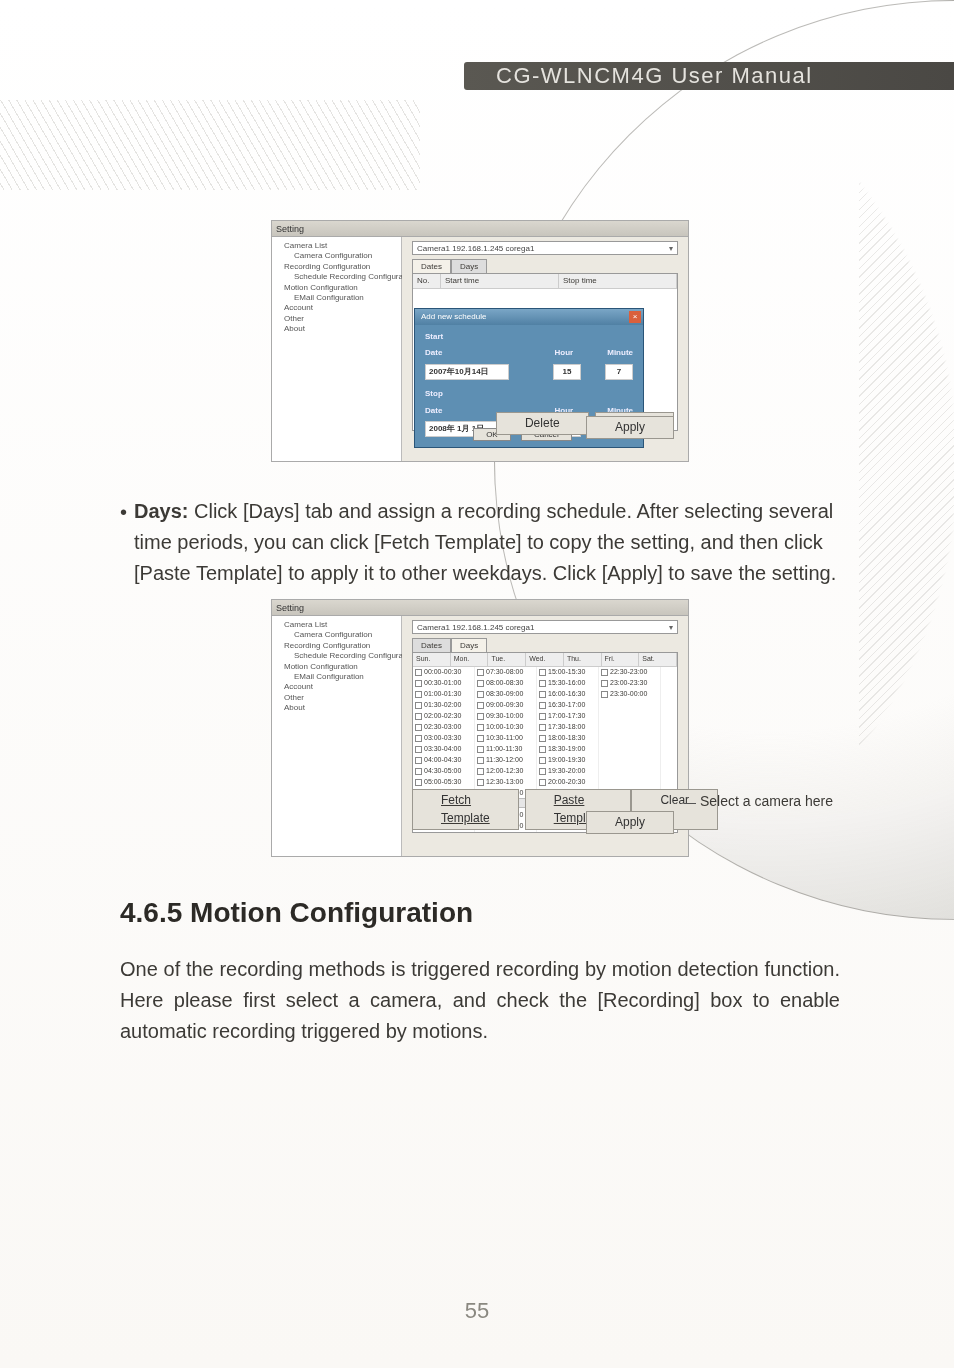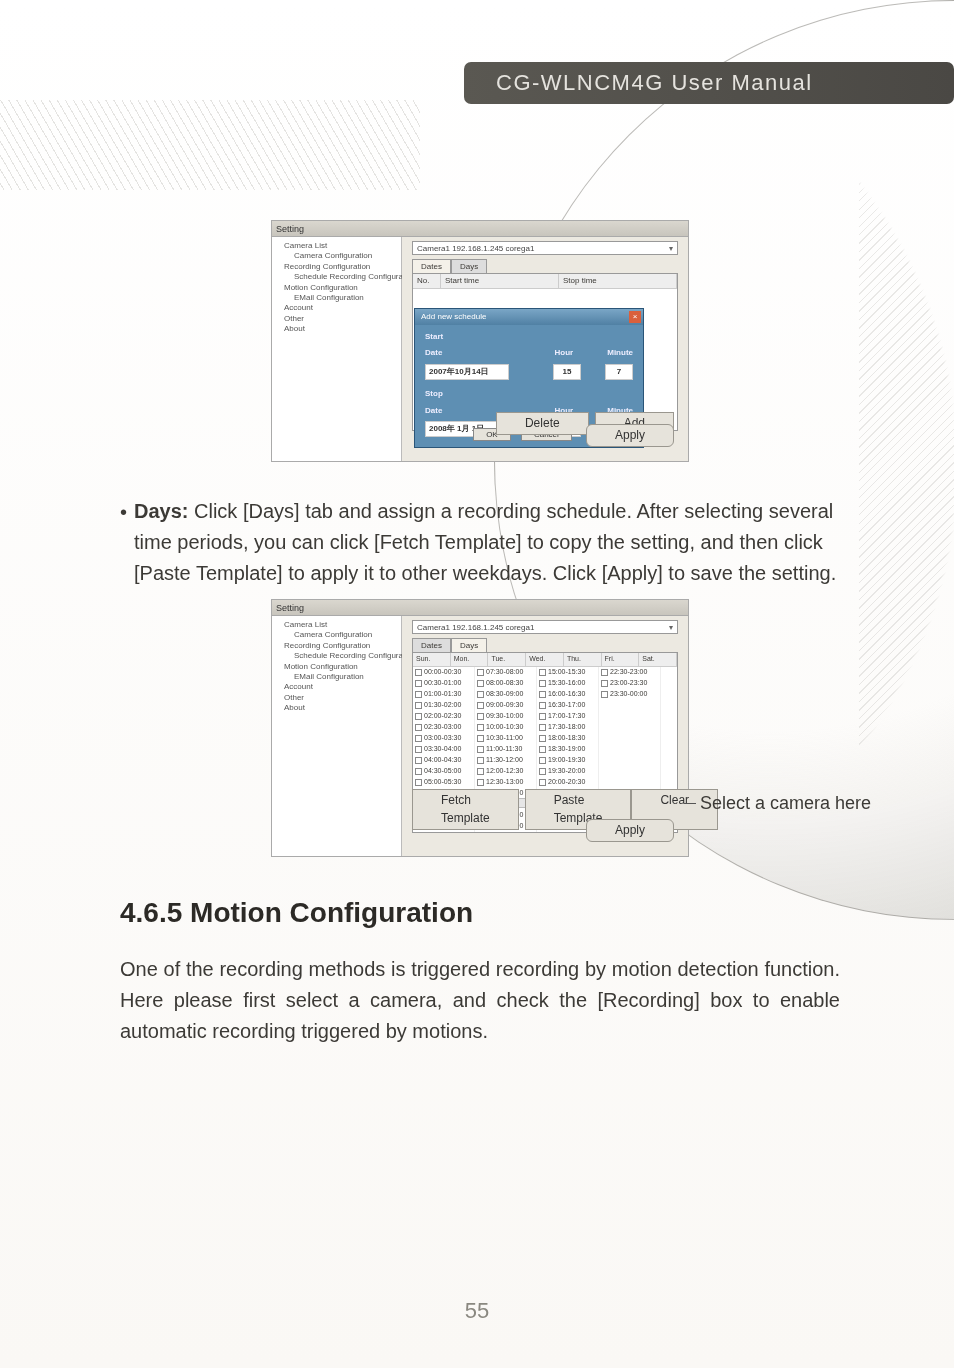--- a/index.html
+++ b/index.html
@@ -14,31 +14,30 @@
   .page-bg {
     position: absolute;
     top: 0; left: 0; right: 0; bottom: 0;
     background: linear-gradient(180deg, #ffffff 0%, #faf8f5 100%);
   }
   .header-band {
     position: absolute;
     top: 62px;
     right: 0;
     width: 490px;
-    height: 42px;
+    height: 28px;
     background: linear-gradient(90deg, #5a5852 0%, #4a4844 100%);
     color: #e5e3de;
     font-size: 22px;
     letter-spacing: 1.5px;
     display: flex;
     align-items: center;
     padding-left: 32px;
     border-top-left-radius: 3px;
     border-bottom-left-radius: 3px;
-    border-radius: 7px;
   }
   .diagonal-lines {
     position: absolute;
     top: 100px;
     left: 0;
     width: 420px;
     height: 90px;
     overflow: hidden;
   }
   .diagonal-lines::before {
@@ -158,40 +157,40 @@
   .modal-field.num-f { width: 28px; text-align: center; }
   .modal-label { width: auto; font-size: 8px; color: #eef; }
   .modal-btns { position: absolute; bottom: 6px; left: 0; right: 13px; text-align: center; }
   .modal-btns .btn { background: #e6e3db; color: #333; border: 1px solid #888; font-size: 8px; padding: 1px 12px; margin: 0 4px; }
   .row-btns {
     position: absolute; bottom: 26px; right: 14px; display: flex; gap: 6px;
   }
   .row-btns .btn, .apply-btn, .flat-btn {
     background: #e6e3db; border: 1px solid #9a978f; font-size: 12px; padding: 1px 28px; color: #333;
   }
-  .apply-btn { position: absolute; bottom: 14px; right: 14px; border-radius: 6px; }
+  .apply-btn { position: absolute; bottom: 22px; right: 14px; }
   .day-grid {
     position: absolute; top: 36px; left: 10px; right: 10px;
     background: #fff; border: 1px solid #999; font-size: 7px;
   }
   .day-hdr-row { display: flex; background: #eee; border-bottom: 1px solid #ccc; }
   .day-hdr-row .c { width: 62px; border-right: 1px solid #ccc; padding: 1px 3px; }
   .day-body { display: flex; }
   .day-col { width: 62px; border-right: 1px solid #eee; }
   .day-cell { display: flex; align-items: center; padding: 0 2px; height: 11px; }
   .day-cell .cb { width: 7px; height: 7px; border: 1px solid #888; margin-right: 2px; background:#fff;}
   .ss2-scroll { position: absolute; bottom: 48px; left: 10px; right: 10px; height: 10px; background: #e6e6e6; border: 1px solid #bbb;}
   .ss2-scroll::before { content:""; position:absolute; left:2px; top:1px; width:10px; height:6px; background:#bcbcbc;}
   .ss2-scroll::after { content:""; position:absolute; right:2px; top:1px; width:10px; height:6px; background:#bcbcbc;}
   .ss2-bottom-btns {
     position: absolute; bottom: 26px; left: 10px; right: 10px; display: flex; justify-content: space-between;
   }
   .annotation {
     position: absolute;
-    font-size: 18px; color: #3c3a36;
+    font-size: 14px; color: #3c3a36;
   }
   .anno-select-camera { top: 793px; left: 700px; }
   .anno-line {
     position: absolute; top: 803px; left: 684px; width: 12px; height: 1px; background: #555;
   }
   .bullet-row { display: flex; margin-top: 4px; margin-bottom: 2px;}
   .bullet-dot { width: 14px; font-size: 20px; line-height: 1.55; padding-top: 1px;}
   .bullet-text { flex: 1; }
   .days-label { font-weight: 700; }
   .section-title {
@@ -538,21 +537,21 @@
                     <span class="cb"></span>
                     <span>23:30-00:00</span>
                   </div>
                 </div>
               </div>
           </div>
 
           <div class="ss2-scroll"></div>
 
           <div class="ss2-bottom-btns">
-            <div style="display:flex; gap:6px;">
+            <div style="display:flex; gap:6px;text-decoration:underline;">
               <span class="flat-btn">Fetch Template</span>
               <span class="flat-btn">Paste Template</span>
             </div>
             <span class="flat-btn">Clear</span>
           </div>
           <span class="apply-btn">Apply</span>
         </div>
       </div>
     </div>
   </div>

